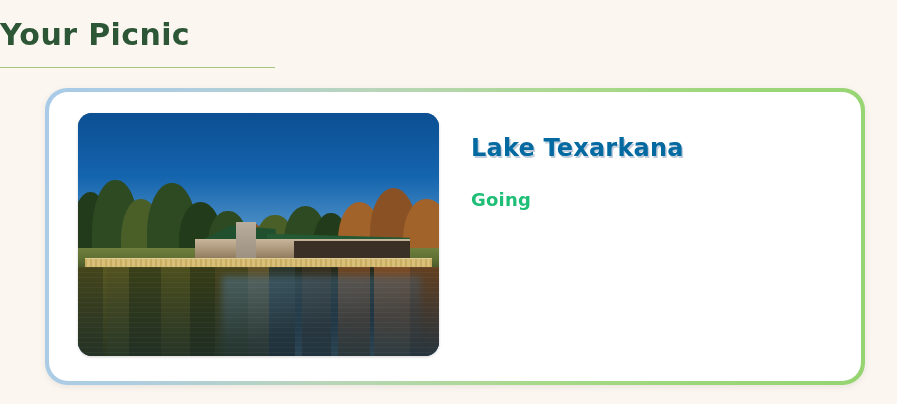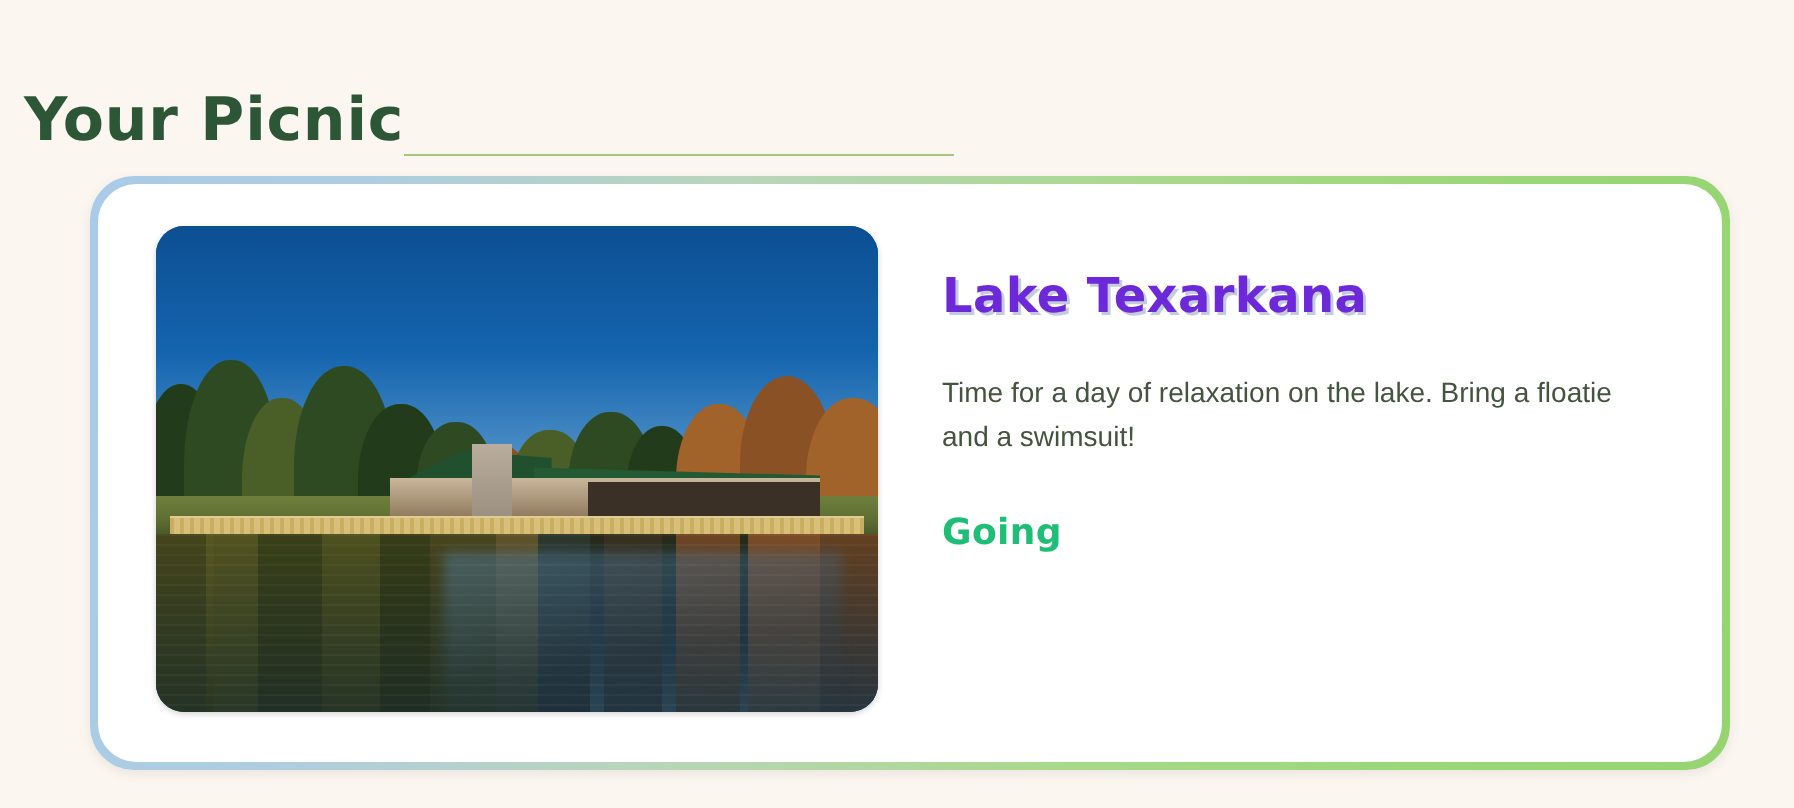--- a/index.html
+++ b/index.html
@@ -23,23 +23,23 @@
   }
 
   
   .header {
     position: absolute;
     top: 0;
     left: 0;
     width: 897px;
     height: 78px;
     display: flex;
-    align-items: flex-end;
+    flex-direction: column;
+    align-items: flex-start;
     justify-content: flex-start;
-    padding-left: 12px;
   }
 
   .page-title {
     margin-top: 18px;
     font-size: 30px;
     font-weight: 700;
     letter-spacing: 0.4px;
     color: #2C5635;
     font-family: "DejaVu Sans", sans-serif;
     line-height: 1.15;
@@ -218,21 +218,21 @@
     flex: 1 1 auto;
     padding: 42px 40px 0 32px;
     min-width: 0;
   }
 
   .event-title {
     font-family: "DejaVu Sans", sans-serif;
     font-size: 24px;
     font-weight: 700;
     letter-spacing: 0.2px;
-    color: #6d28d9;
+    color: #0369a1;
     text-shadow: 1.5px 1.5px 0 rgba(120, 145, 175, 0.45);
     line-height: 1.2;
   }
 
   .attendance {
     margin-top: 18px;
     font-size: 14.5px;
     color: #5F6B62;
     line-height: 1.4;
   }
@@ -317,21 +317,20 @@
             <div class="water-sheen"></div>
             <div class="water-ripple"></div>
           </div>
         </div>
       </div>
 
       <div class="content">
         <div class="event-title">Lake Texarkana</div>
 
 
-        <div class="description">Time for a day of relaxation on the lake. Bring a floatie and a swimsuit!</div>
 
         <div class="rsvp-status">Going</div>
       </div>
 
     </div>
   </div>
 
 </div>
 
 </body></html>

